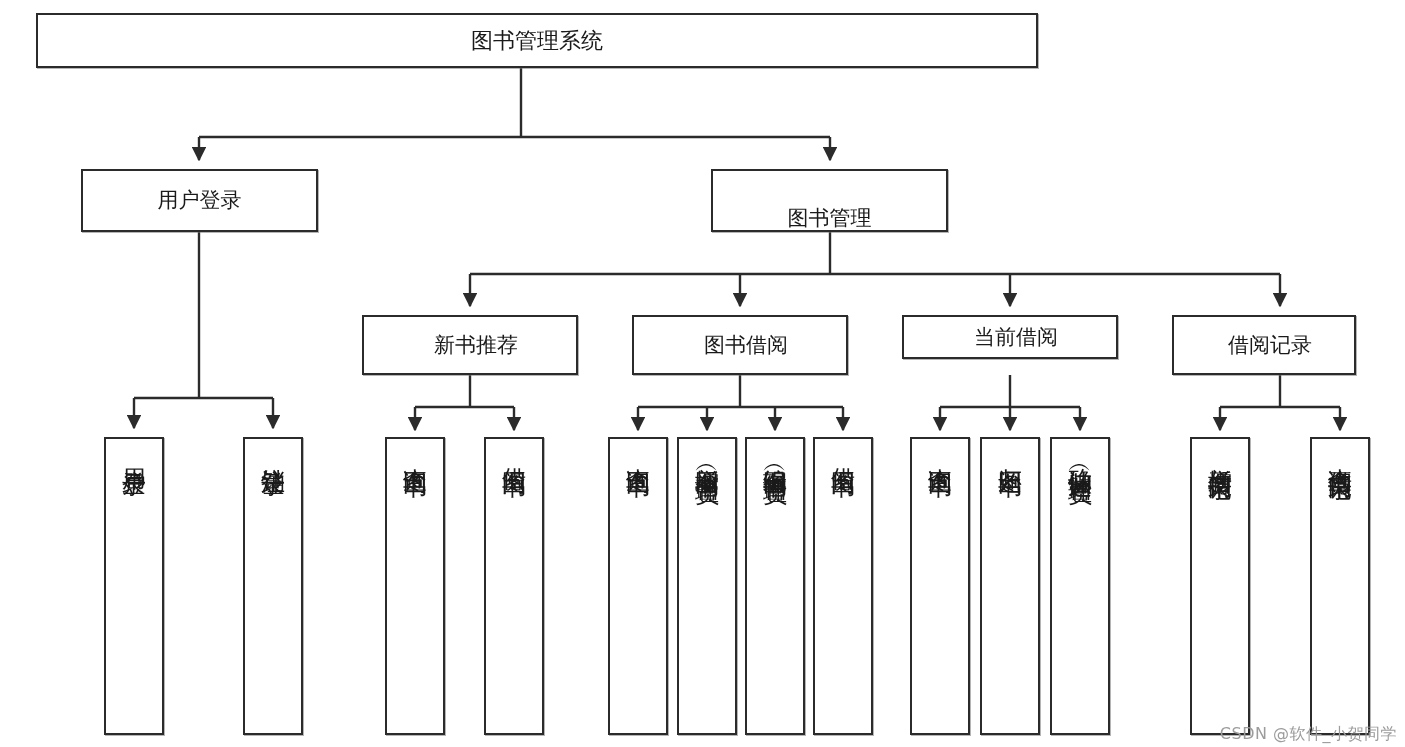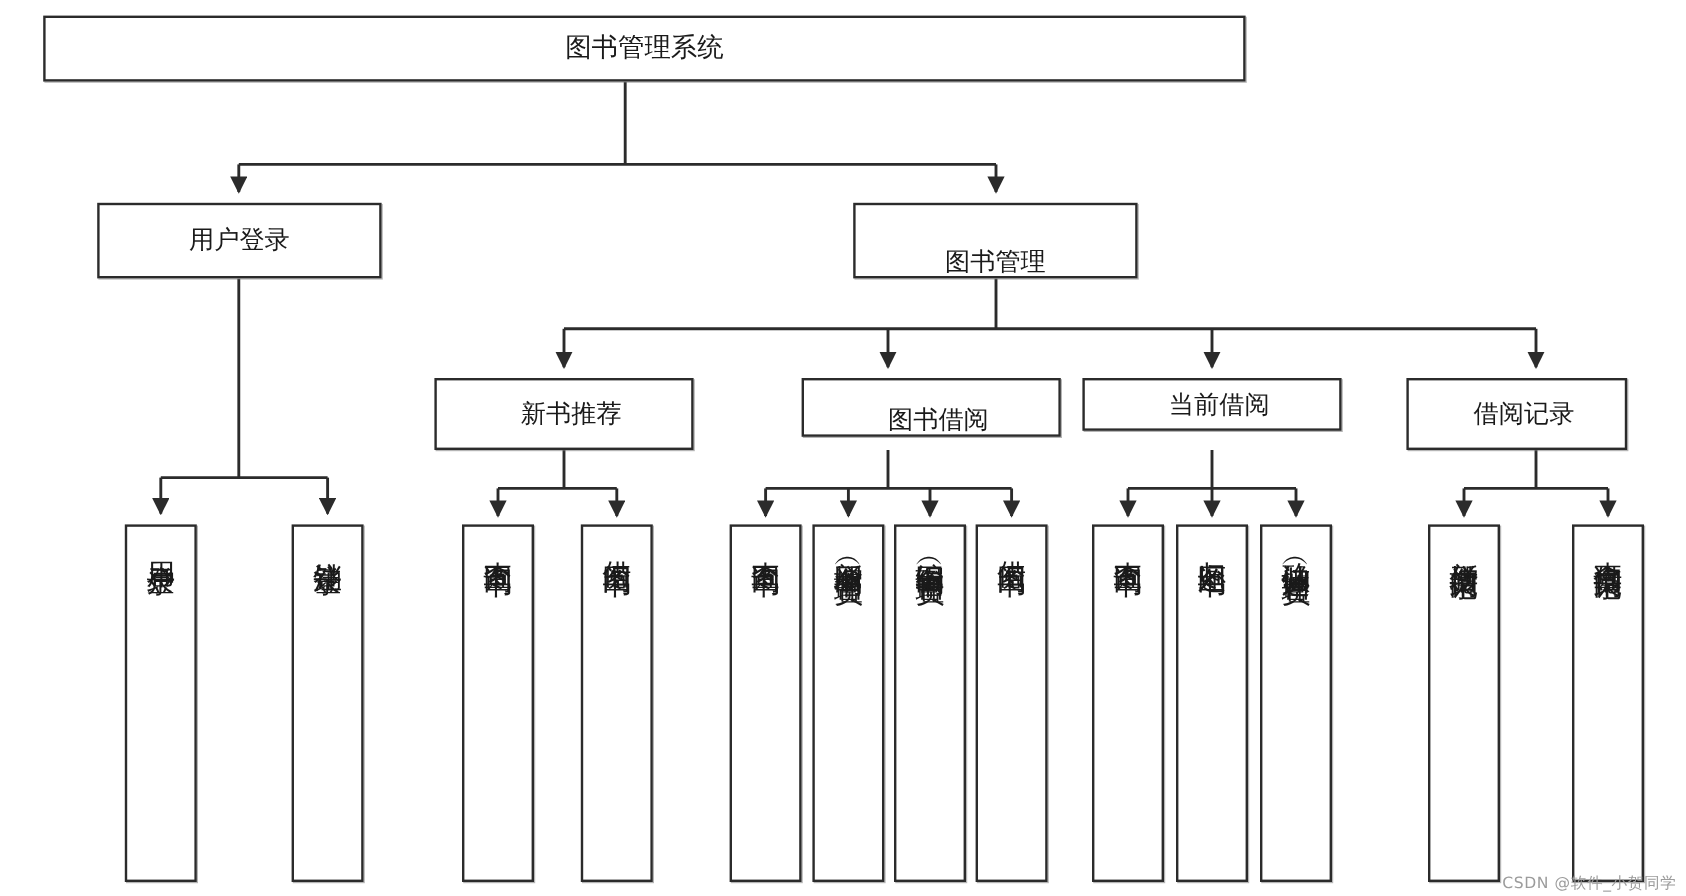--- a/index.html
+++ b/index.html
@@ -53,21 +53,21 @@
     writing-mode: vertical-rl;
     text-orientation: upright;
     font-size: 24px;
     letter-spacing: 2px;
     line-height: 1;
   }
   #watermark {
     position: absolute;
     right: 8px;
     bottom: 2px;
-    font-size: 13px;
+    font-size: 16px;
     color: #9c9c9c;
     letter-spacing: 0.5px;
     z-index: 3;
     white-space: pre;
   }
 </style>
 </head>
 <body>
 
 <div id="canvas">
@@ -133,21 +133,21 @@
       </div>
       <div class="node lvl2" style="left: 711px; top: 169px; width: 237px; height: 63px; align-items: flex-end;">
         <span class="lbl">图书管理</span>
       </div>
     </div>
 
   <div id="lvl3-host">
       <div class="node lvl3" style="left: 362px; top: 315px; width: 216px; height: 60px;">
         <span class="lbl">新书推荐</span>
       </div>
-      <div class="node lvl3" style="left: 668px; top: 315px; width: 216px; height: 49px; align-items: flex-end;">
+      <div class="node lvl3" style="left: 632px; top: 315px; width: 216px; height: 60px;">
         <span class="lbl">图书借阅</span>
       </div>
       <div class="node lvl3" style="left: 902px; top: 315px; width: 216px; height: 44px;">
         <span class="lbl">当前借阅</span>
       </div>
       <div class="node lvl3" style="left: 1172px; top: 315px; width: 184px; height: 60px;">
         <span class="lbl">借阅记录</span>
       </div>
     </div>
 

